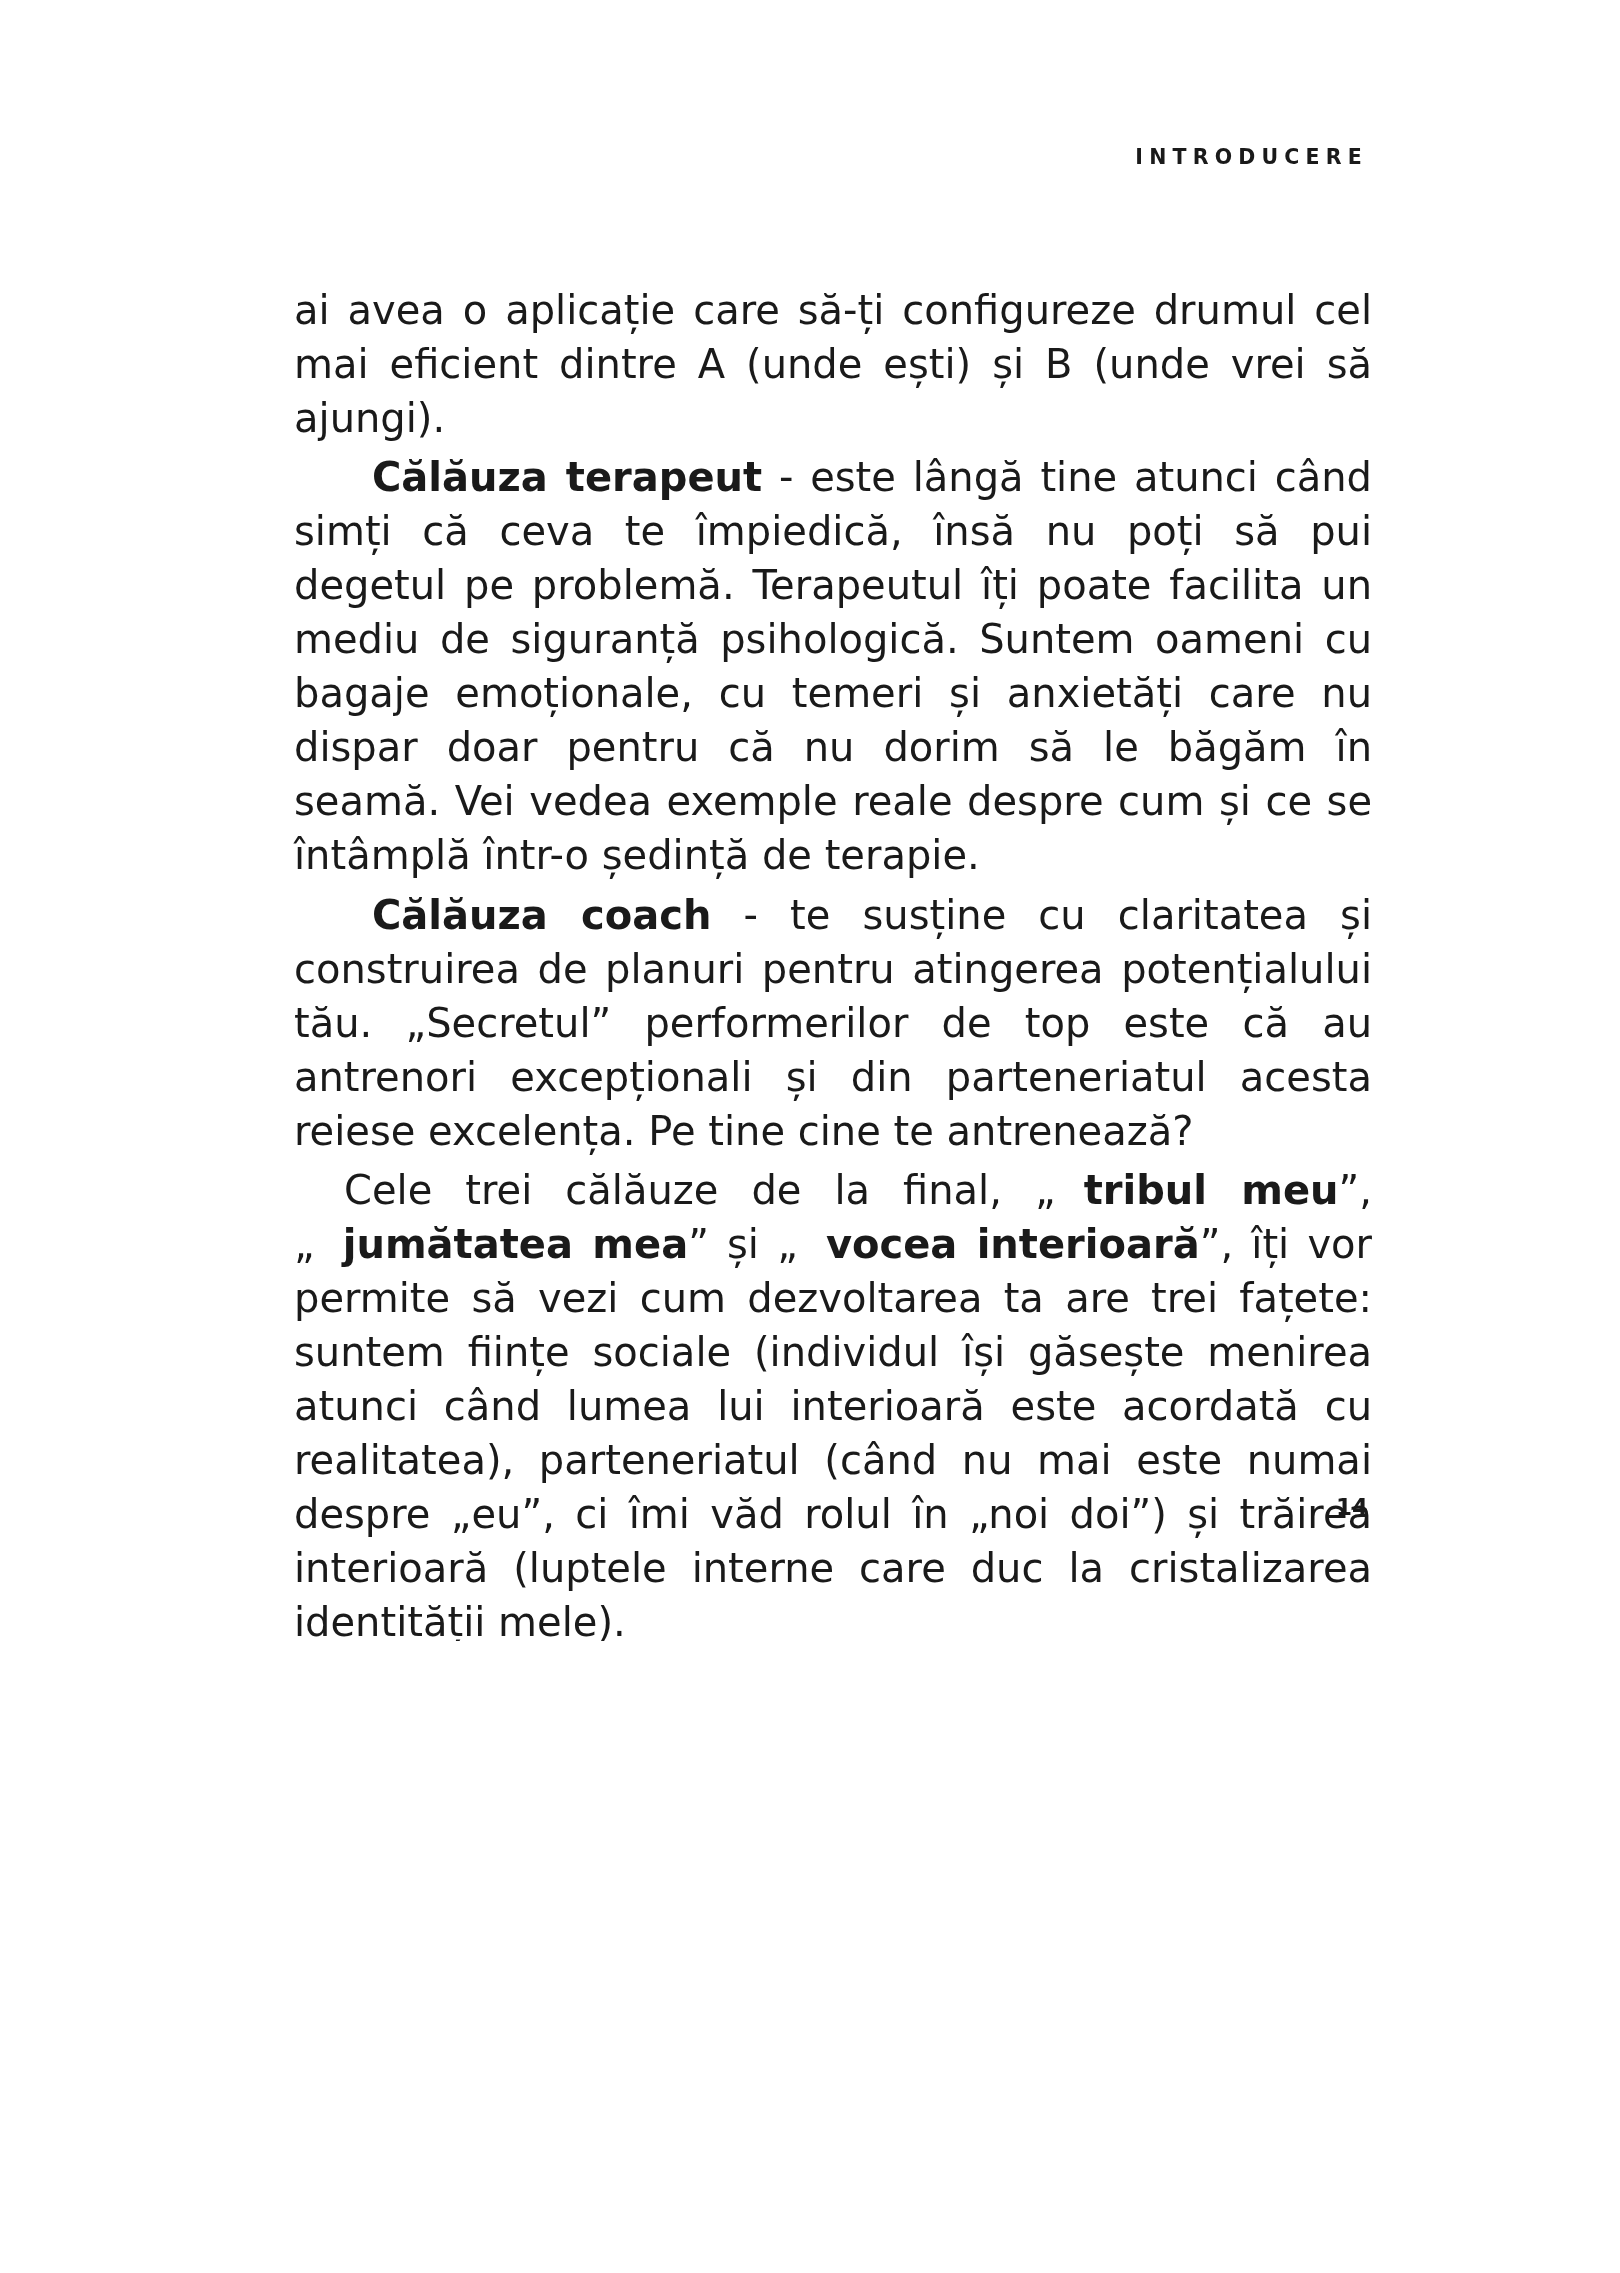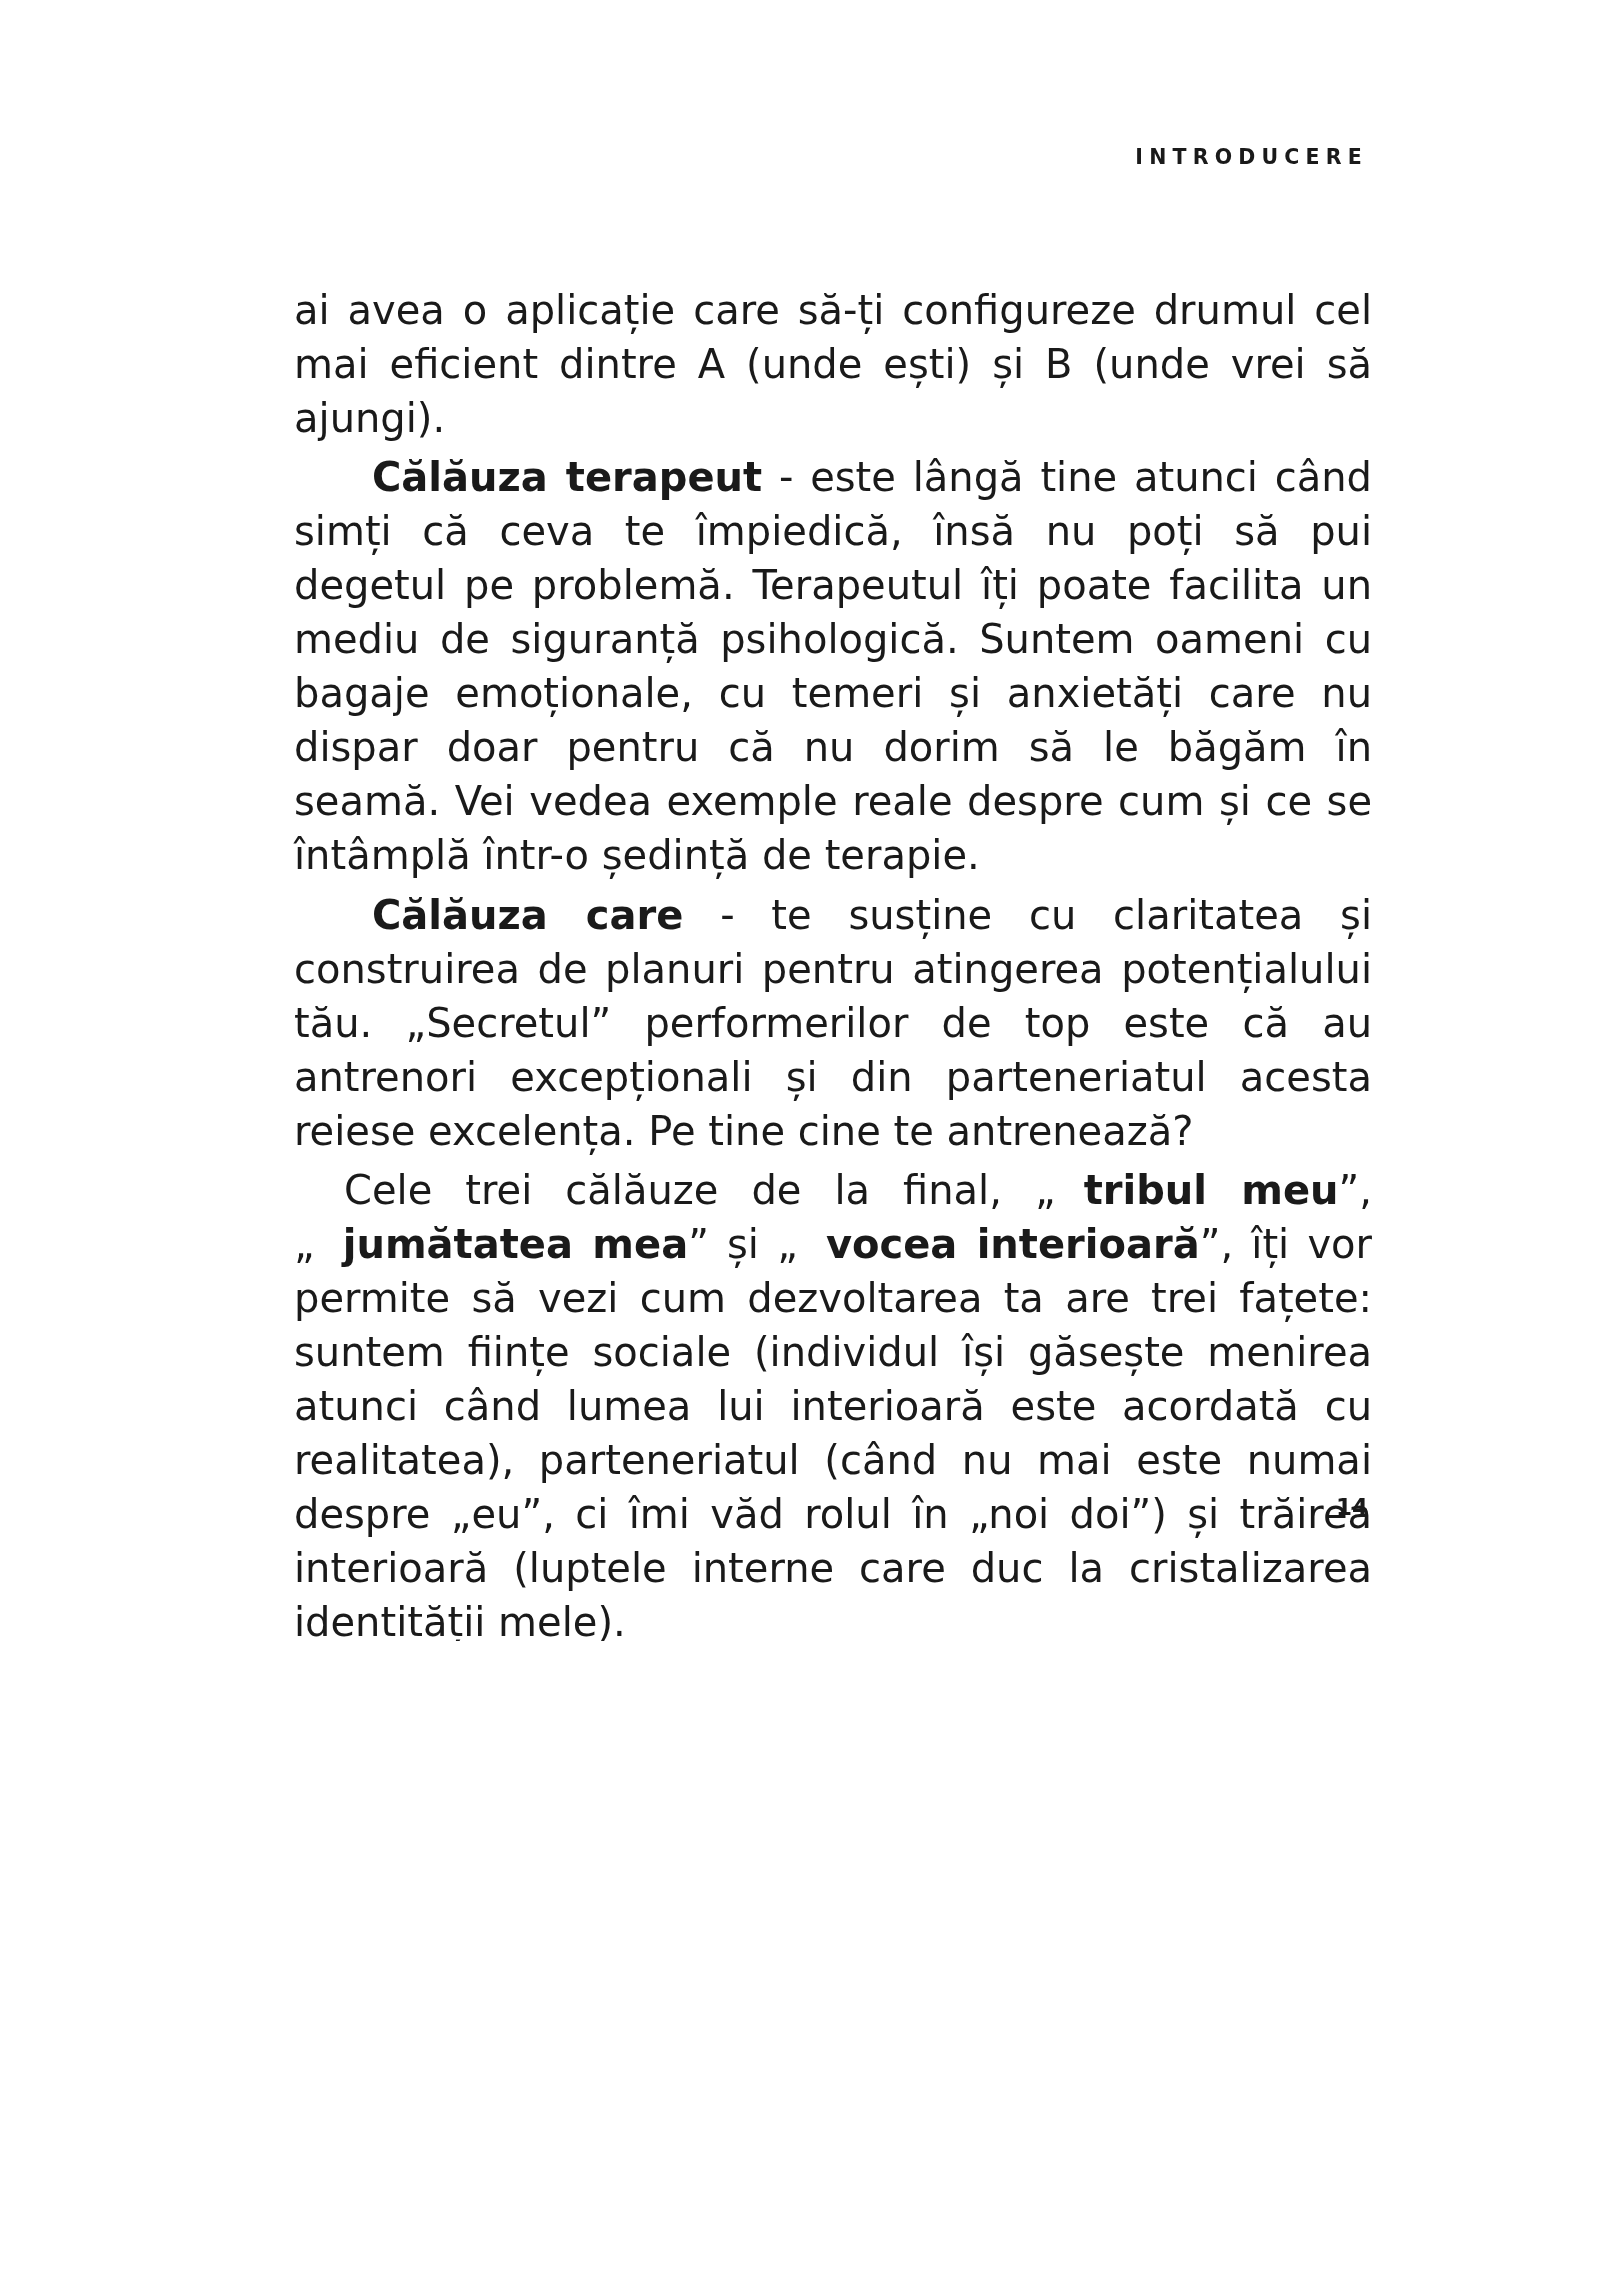--- a/index.html
+++ b/index.html
@@ -66,20 +66,20 @@
 </head>
 <body>
 
 <div class="page">
 
   <div class="running-head">INTRODUCERE</div>
 
   <div class="content">
     <p class="body-text" id="p0">ai avea o aplicație care să-ți configureze drumul cel mai eficient dintre A (unde ești) și B (unde vrei să ajungi).</p>
     <p class="body-text indent" id="p1"><b>Călăuza terapeut</b> - este lângă tine atunci când simți că ceva te împiedică, însă nu poți să pui degetul pe problemă. Terapeutul îți poate facilita un mediu de siguranță psihologică. Suntem oameni cu bagaje emoționale, cu temeri și anxietăți care nu dispar doar pentru că nu dorim să le băgăm în seamă. Vei vedea exemple reale despre cum și ce se întâmplă într-o ședință de terapie.</p>
-    <p class="body-text indent" id="p2"><b>Călăuza care</b> - te susține cu claritatea și construirea de planuri pentru atingerea potențialului tău. „Secretul” performerilor de top este că au antrenori excepționali și din parteneriatul acesta reiese excelența. Pe tine cine te antrenează?</p>
+    <p class="body-text indent" id="p2"><b>Călăuza coach</b> - te susține cu claritatea și construirea de planuri pentru atingerea potențialului tău. „Secretul” performerilor de top este că au antrenori excepționali și din parteneriatul acesta reiese excelența. Pe tine cine te antrenează?</p>
     <p class="body-text indent" id="p3">Cele trei călăuze de la final, „<b>tribul meu</b>”, „<b>jumătatea mea</b>” și „<b>vocea interioară</b>”, îți vor permite să vezi cum dezvoltarea ta are trei fațete: suntem ființe sociale (individul își găsește menirea atunci când lumea lui interioară este acordată cu realitatea), parteneriatul (când nu mai este numai despre „eu”, ci îmi văd rolul în „noi doi”) și trăirea interioară (luptele interne care duc la cristalizarea identității mele).</p>
   </div>
 
   <div class="folio">14</div>
 
 </div>
 
 
 </body></html>

